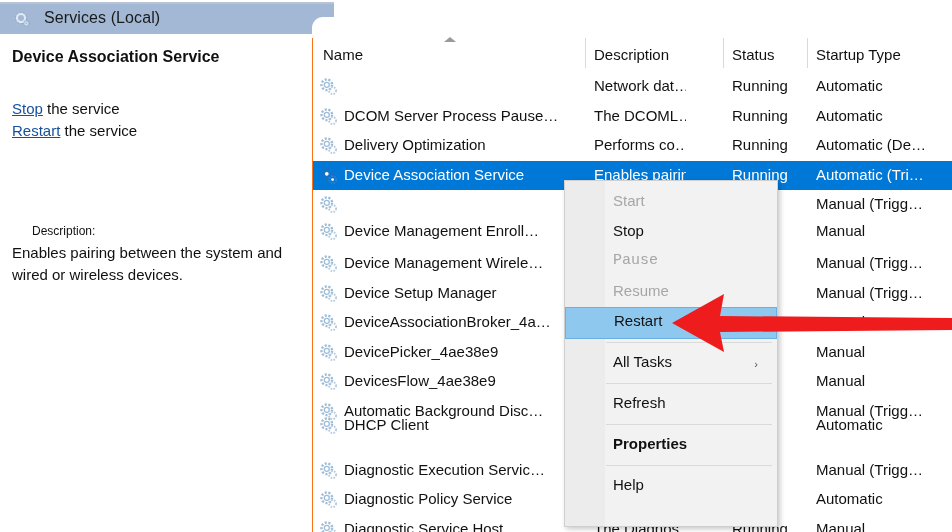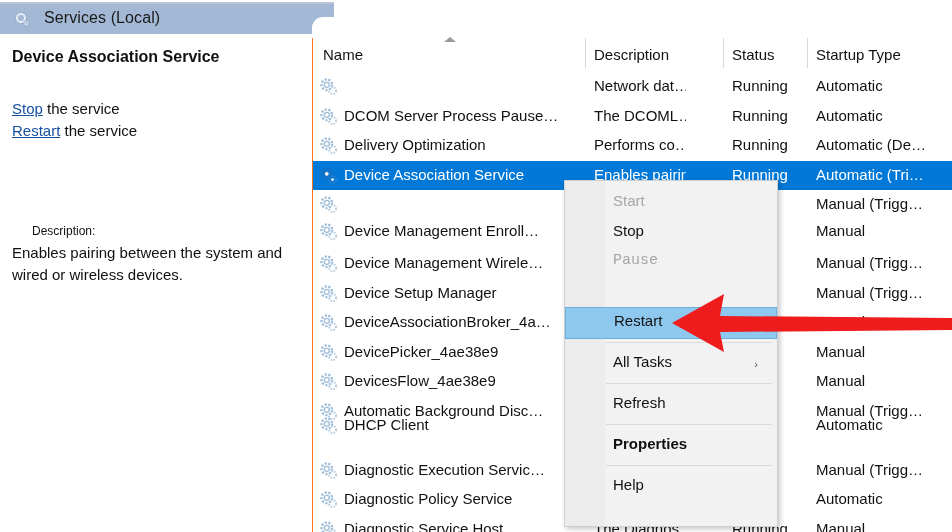--- a/index.html
+++ b/index.html
@@ -340,20 +340,23 @@
     <div class="ctx-gutter"></div>
   <div class="ctx-item dis" style="top: 6px;">
         <span class="lbl">Start</span>
       </div>
       <div class="ctx-item" style="top: 36px;">
         <span class="lbl">Stop</span>
       </div>
       <div class="ctx-item dis" style="top: 66px; font-family: Liberation Mono, monospace;">
         <span class="lbl">Pause</span>
       </div>
+      <div class="ctx-item dis" style="top: 96px;">
+        <span class="lbl">Resume</span>
+      </div>
       <div class="ctx-item hl" style="top: 126px;">
         <span class="lbl">Restart</span>
       </div>
       <div class="ctx-sep" style="top: 161px;"></div>
       <div class="ctx-item" style="top: 167px;">
         <span class="lbl">All Tasks</span>
         <span class="submenu-caret">›</span>
       </div>
       <div class="ctx-sep" style="top: 202px;"></div>
       <div class="ctx-item" style="top: 208px;">

